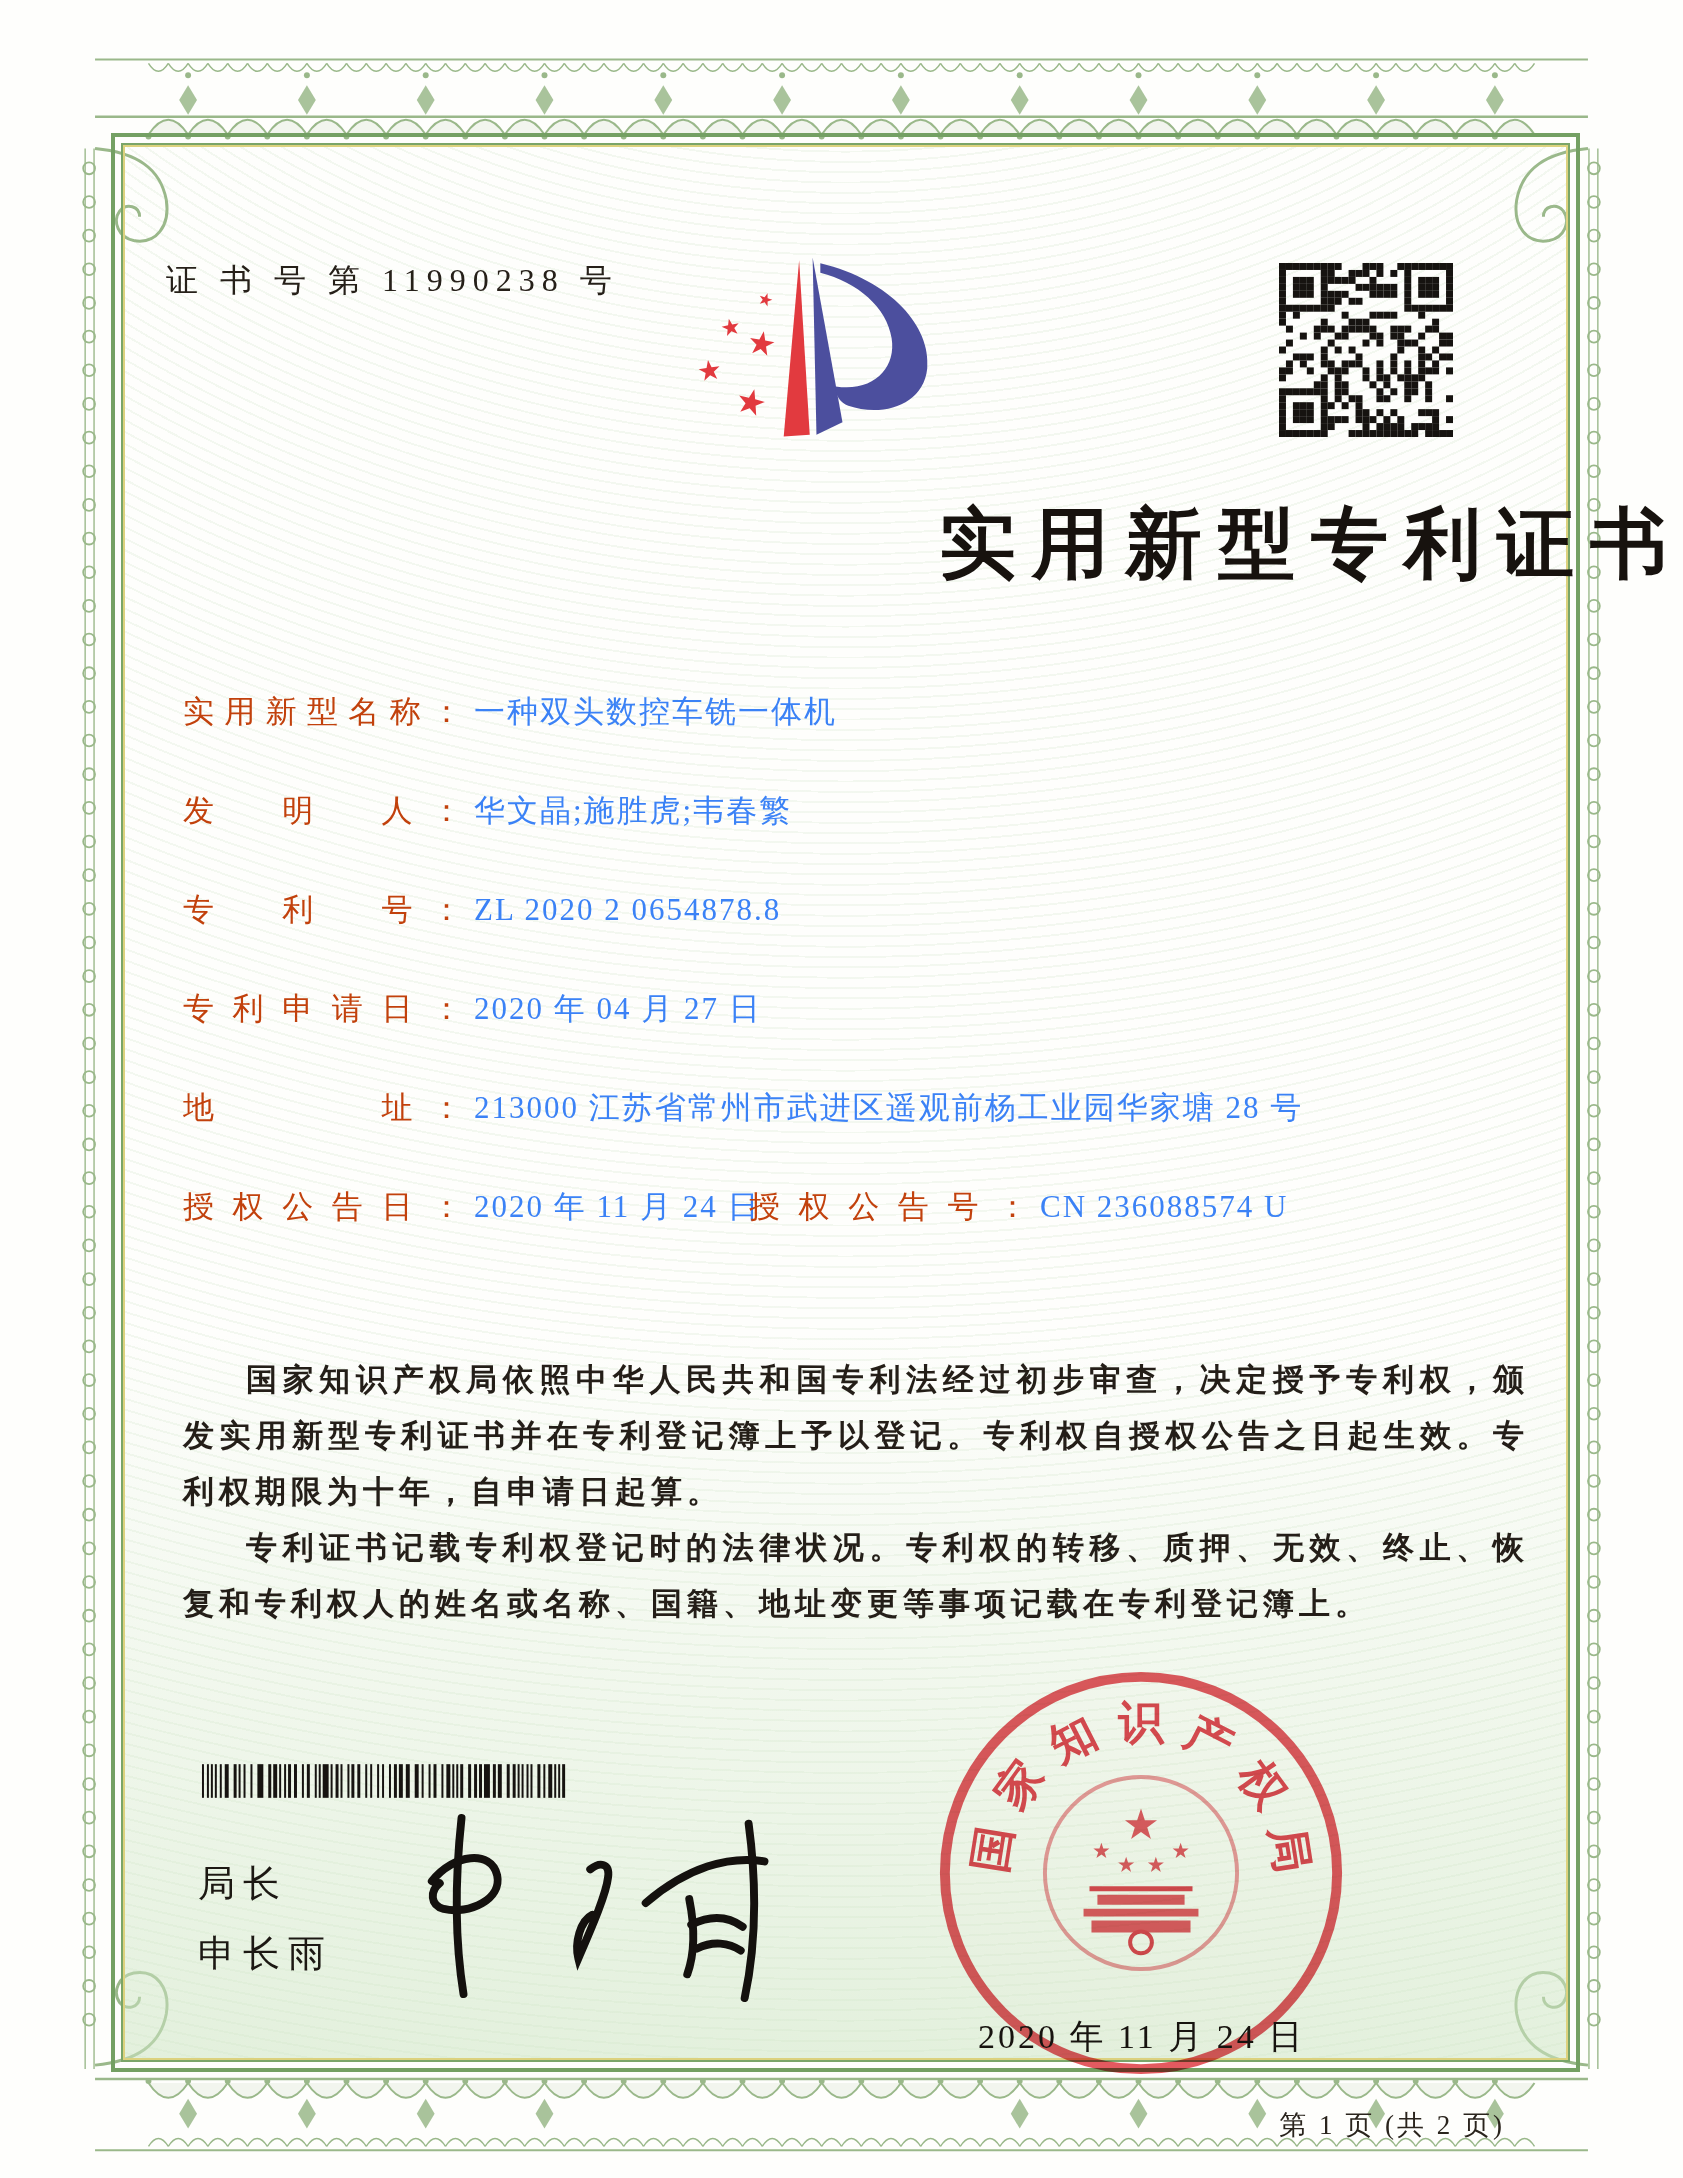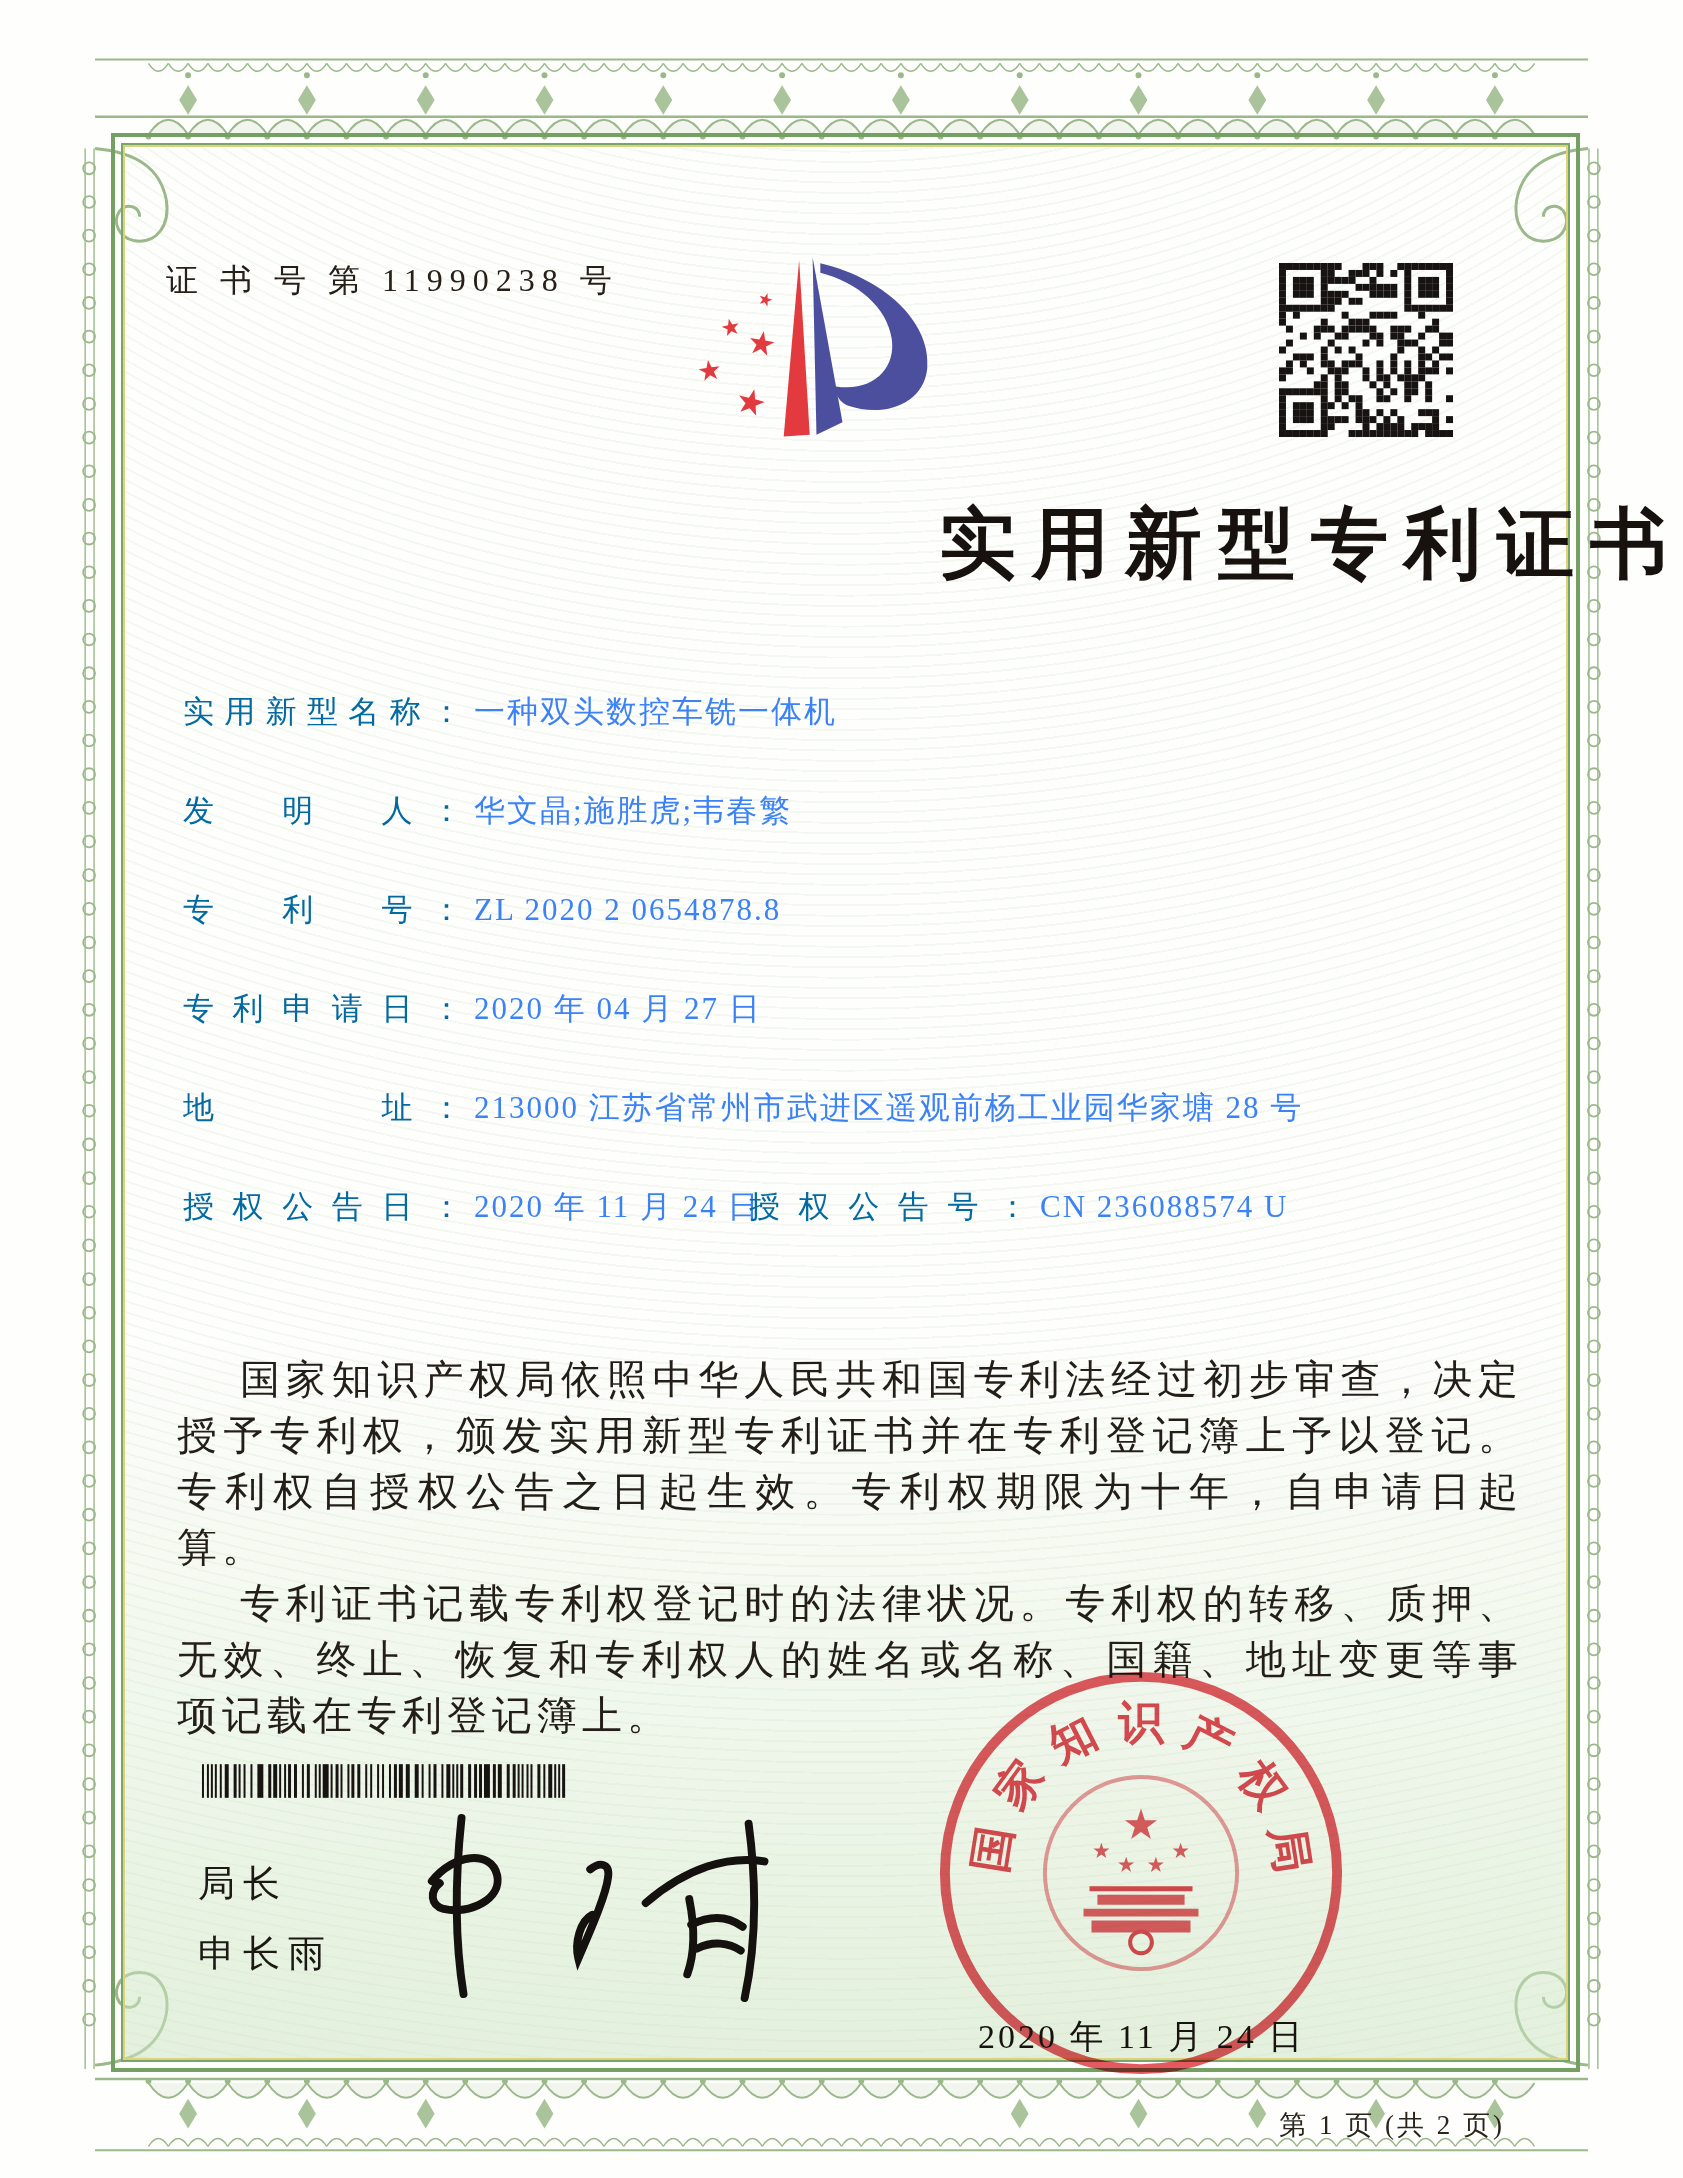--- a/index.html
+++ b/index.html
@@ -14,25 +14,25 @@
                background:
                  linear-gradient(180deg, rgba(214,234,206,0) 62%, rgba(205,229,195,.55) 100%),
                  repeating-radial-gradient(120% 85% at 50% -45%, rgba(168,204,156,.13) 0 2px, rgba(255,255,255,0) 2px 11px);}
   .cert-no{position:absolute;left:166px;top:259px;z-index:3;font-size:32px;letter-spacing:7px;color:#262019;}
   .logo{position:absolute;left:645px;top:228px;width:289px;height:238px;z-index:3;}
   .qr{position:absolute;left:1279px;top:263px;width:174px;height:174px;z-index:3;}
   .title{position:absolute;left:0;right:0;top:493px;margin:0;text-align:right;z-index:3;
          font-size:77px;font-weight:bold;letter-spacing:16px;color:#17120e;}
   .fields{position:absolute;left:183px;top:691px;width:1361px;z-index:3;font-size:31px;}
   .row{position:relative;height:99px;}
-  .flabel{display:inline-block;width:279px;text-align:justify;text-align-last:justify;color:#0369a1;}
+  .flabel{display:inline-block;width:279px;text-align:justify;text-align-last:justify;color:#c2410c;}
   .fvalue{margin-left:12px;letter-spacing:2px;color:#3b82f6;}
   .pair2{position:absolute;left:566px;top:0;}
-  .paras{position:absolute;left:177px;top:1352px;width:1346px;z-index:3;
-         font-size:40px;line-height:56px;text-align:justify;letter-spacing:5px;color:#241e18;}
+  .paras{position:absolute;left:183px;top:1352px;width:1346px;z-index:3;
+         font-size:31px;line-height:56px;text-align:justify;letter-spacing:5px;color:#241e18;font-weight:bold;}
   .paras p{margin:0;text-indent:63px;}
   .barcode{position:absolute;left:200px;top:1764px;z-index:4;}
   .director-label{position:absolute;left:198px;top:1859px;z-index:4;font-size:37px;letter-spacing:8px;
                   font-family:"Liberation Sans","DejaVu Sans",sans-serif;color:#1c1813;}
   .director-name{position:absolute;left:198px;top:1929px;z-index:4;font-size:37px;letter-spacing:8px;
                  font-family:"Liberation Sans","DejaVu Sans",sans-serif;color:#1c1813;}
   .signature{position:absolute;left:396px;top:1804px;width:436px;height:198px;z-index:4;}
   .seal{position:absolute;left:933px;top:1665px;width:416px;height:416px;z-index:5;
         mix-blend-mode:multiply;opacity:.94;}
   .seal-date{position:absolute;left:978px;top:2014px;z-index:6;font-size:34px;letter-spacing:3px;color:#17130f;}

